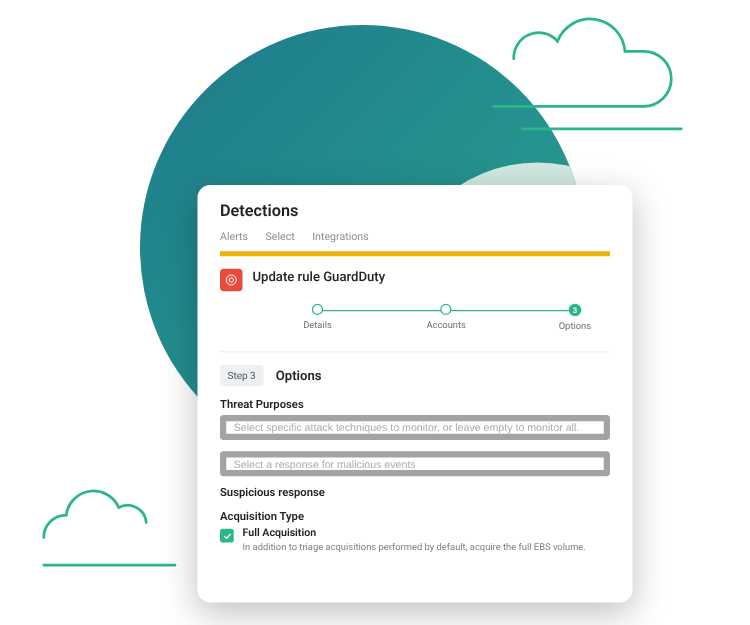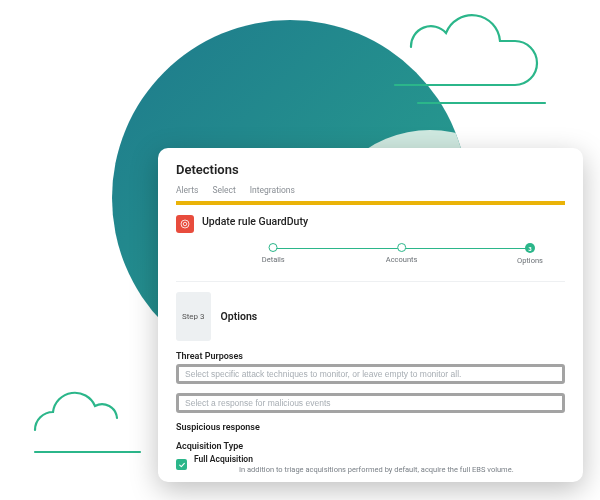--- a/index.html
+++ b/index.html
@@ -9,21 +9,21 @@
     background: #ffffff;
     position: relative;
     overflow: hidden;
   }
   .bg { position: absolute; inset: 0; z-index: 0; }
   .bg svg { width: 600px; height: 500px; display: block; }
 
   .panel {
     position: absolute;
     left: 158px; top: 148px;
-    width: 425px; height: 334px;
+    width: 348px; height: 334px;
     background: #fff;
     border-radius: 10px;
     box-shadow: 0 8px 28px rgba(0,0,0,0.25);
     z-index: 2;
     padding: 14px 18px 10px 18px;
     overflow: hidden;
     font-size: 9px;
     color: #1a1a1a;
   }
   .panel-title { font-size: 13px; font-weight: 600; color: #222; margin-bottom: 8px; }
@@ -50,43 +50,43 @@
     color: #fff; font-size: 6px; font-weight: 700;
   }
   .step-dot.outline { background: #fff; border: 1.5px solid #2bb68a; width: 9px; height: 9px; }
   .step-label { font-size: 7.5px; color: #6b7075; }
   .s1 { left: 25%; } .s2 { left: 58%; } .s3 { left: 91%; }
 
   .divider { height: 1px; background: #eef0f2; margin: 2px 0 10px 0; }
 
   .step-pill-row { display: flex; align-items: center; gap: 10px; margin-bottom: 10px; }
   .step-pill {
-    background: #edf0f2; border-radius: 3px; padding: 20px 6px;
+    background: #edf0f2; border-radius: 3px; padding: 4px 6px;
     font-size: 8px; color: #555;
   }
   .section-heading { font-size: 10.5px; font-weight: 600; color: #222; }
 
   .field { margin-bottom: 9px; }
   .field-label { font-size: 9px; font-weight: 600; color: #222; margin-bottom: 3px; }
   .field-input {
-    width: 100%; height: 20px; border: 3px solid #a3a3a3; border-radius: 3px;
+    width: 100%; height: 20px; border: 5px solid #a3a3a3; border-radius: 3px;
     background: #fff; padding: 0 6px; font-size: 8.5px; color: #333;
   }
   .field-input::placeholder { color: #a7adb3; }
 
-  .check-row { display: flex; gap: 7px; align-items: center; }
+  .check-row { display: flex; gap: 7px; align-items: flex-start; }
   .check {
     width: 11px; height: 11px; border-radius: 2px;
     background: #2bb68a; flex: 0 0 11px; margin-top: 1px;
     display: flex; align-items: center; justify-content: center;
   }
   .check svg { width: 8px; height: 8px; }
   .check-body { line-height: 1.25; }
   .check-title { font-size: 8.5px; font-weight: 600; color: #222; }
-  .check-desc { font-size: 7.5px; color: #7a8087; margin-left: 45px; }
+  .check-desc { font-size: 7.5px; color: #7a8087; }
 </style>
 </head>
 <body>
 
 <div class="bg">
   <svg viewBox="0 0 600 500">
     <defs>
       <linearGradient id="g1" x1="0" y1="0" x2="1" y2="1">
         <stop offset="0" stop-color="#1e7a8c"></stop>
         <stop offset="1" stop-color="#2aa58f"></stop>

